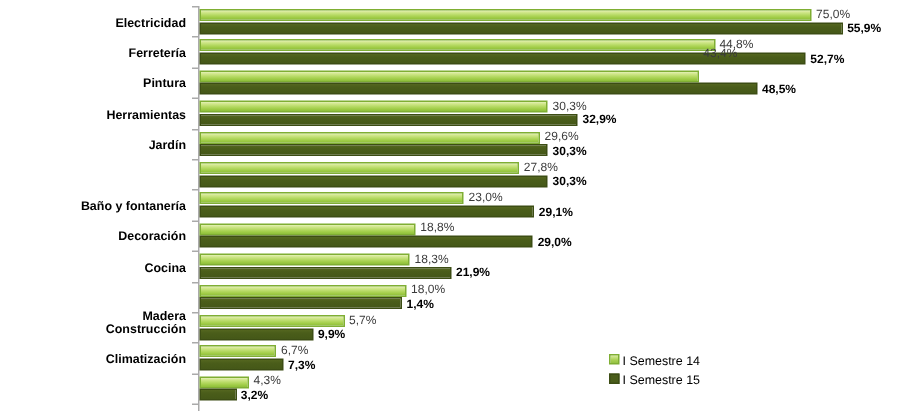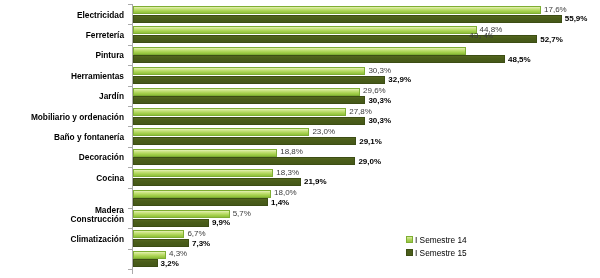--- a/index.html
+++ b/index.html
@@ -140,43 +140,42 @@
 <body>
 
 <div id="chart-root">
 
   <div class="cat-col">
       <div class="cat-label" style="top: 10.5px;">Electricidad</div>
       <div class="cat-label" style="top: 30.9px;">Ferretería</div>
       <div class="cat-label" style="top: 51.3px;">Pintura</div>
       <div class="cat-label" style="top: 71.7px;">Herramientas</div>
       <div class="cat-label" style="top: 92.1px; margin-left: 32px;">Jardín</div>
-      <div class="cat-label" style="top: 112.5px;">Mobiliario y ordenación</div>
       <div class="cat-label" style="top: 132.9px;">Baño y fontanería</div>
       <div class="cat-label" style="top: 153.3px;">Decoración</div>
       <div class="cat-label" style="top: 173.7px;">Cocina</div>
       <div class="cat-label" style="top: 194.1px; margin-top: 12px;">Madera</div>
       <div class="cat-label" style="top: 214.5px;">Construcción</div>
       <div class="cat-label" style="top: 234.9px;">Climatización</div>
       <div class="cat-label" style="top: 255.3px; margin-top: 31px;">Otros</div>
     </div>
 
   <div class="axis-line"></div>
 
   <div class="plot">
       <div class="bar s14" style="top: 6px; left: 0px; width: 408.044px;"></div>
-      <div class="val s14" style="top: 5.5px; left: 411.044px;">17,6%</div>
+      <div class="val s14" style="top: 5.5px; left: 411.044px;">75,0%</div>
       <div class="bar s15" style="top: 14.6px; left: 0px; width: 428.753px;"></div>
       <div class="val s15" style="top: 15.1px; left: 431.753px;">55,9%</div>
       <div class="bar s14" style="top: 26.4px; left: 0px; width: 343.616px;"></div>
       <div class="val s14" style="top: 25.9px; left: 346.616px;">44,8%</div>
       <div class="bar s15" style="top: 35px; left: 0px; width: 404.209px;"></div>
       <div class="val s15" style="top: 35.5px; left: 407.209px;">52,7%</div>
       <div class="bar s14" style="top: 46.8px; left: 0px; width: 332.878px;"></div>
-      <div class="val s14" style="top: 32px; left: 335.878px; font-family: Liberation Mono, monospace;">43,4%</div>
+      <div class="val s14" style="top: 32px; left: 335.878px;">43,4%</div>
       <div class="bar s15" style="top: 55.4px; left: 0px; width: 371.995px;"></div>
       <div class="val s15" style="top: 55.9px; left: 374.995px;">48,5%</div>
       <div class="bar s14" style="top: 67.2px; left: 0px; width: 232.401px;"></div>
       <div class="val s14" style="top: 66.7px; left: 235.401px;">30,3%</div>
       <div class="bar s15" style="top: 75.8px; left: 0px; width: 252.343px;"></div>
       <div class="val s15" style="top: 76.3px; left: 255.343px;">32,9%</div>
       <div class="bar s14" style="top: 87.6px; left: 0px; width: 227.032px;"></div>
       <div class="val s14" style="top: 87.1px; left: 230.032px;">29,6%</div>
       <div class="bar s15" style="top: 96.2px; left: 0px; width: 232.401px;"></div>
       <div class="val s15" style="top: 96.7px; left: 235.401px;">30,3%</div>

